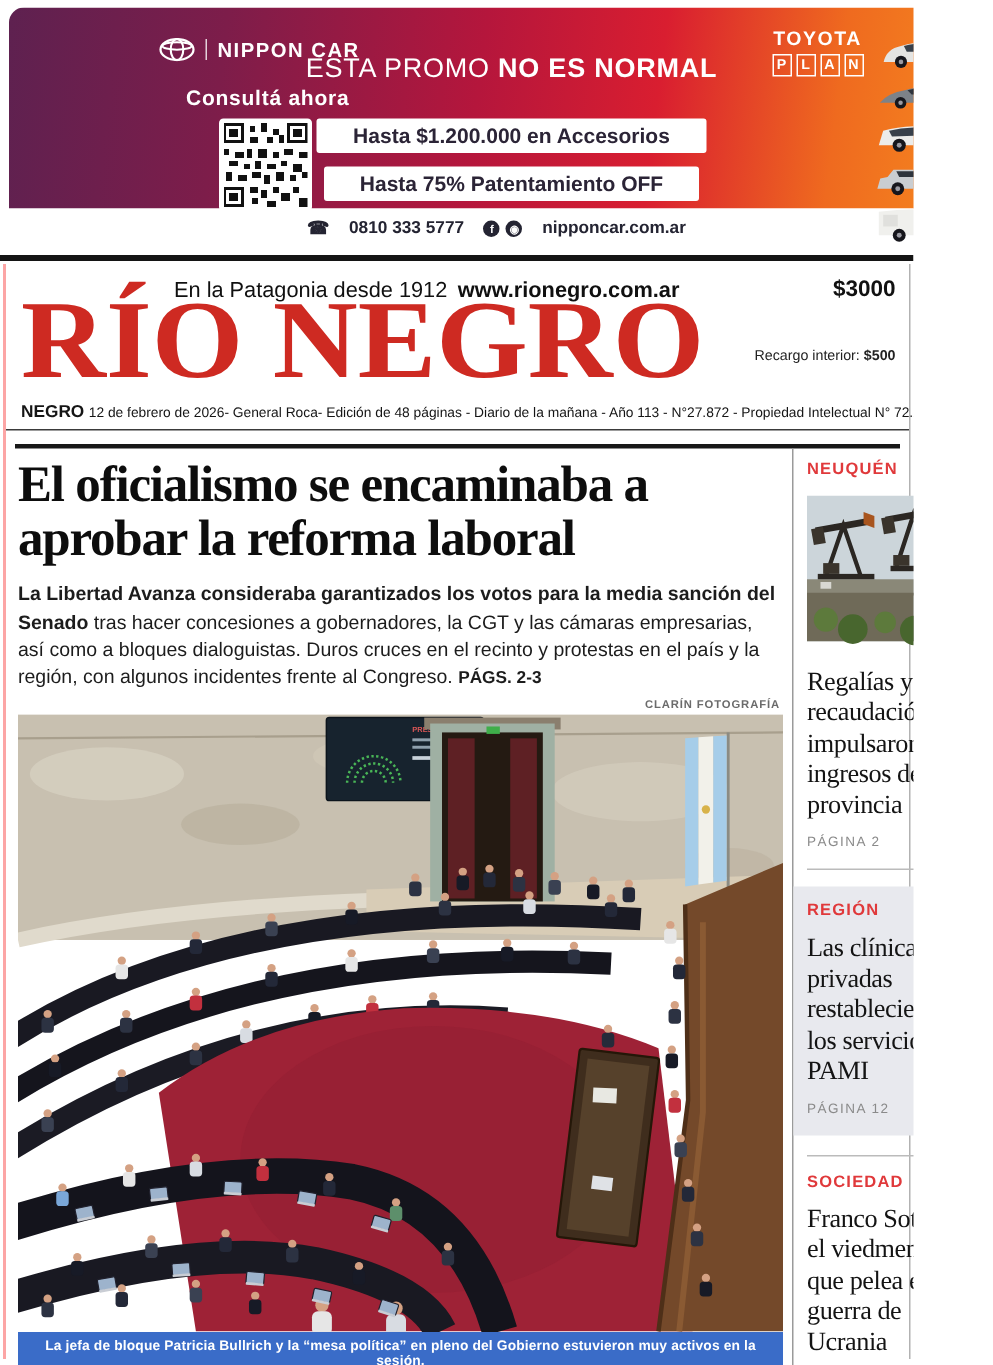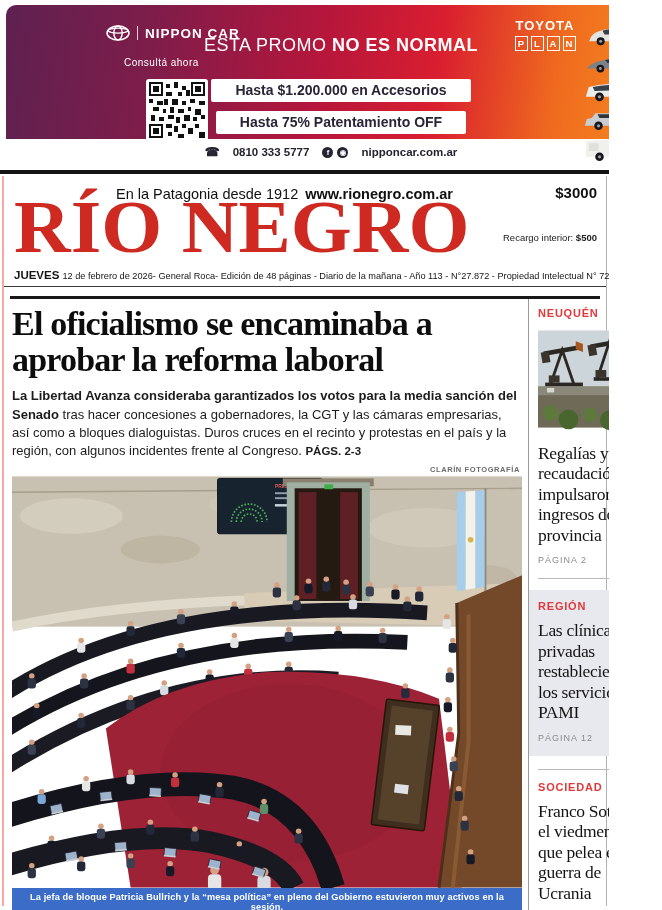--- a/index.html
+++ b/index.html
@@ -6,21 +6,21 @@
   .page{position:relative;width:609px;height:910px;background:#fff;overflow:hidden;
         font-family:"Liberation Sans",sans-serif;color:#111;}
 
   
   .ad{position:absolute;left:6px;top:5px;width:650px;height:160px;border-radius:10px;overflow:hidden;}
   .ad-main{position:absolute;inset:0 0 26px 0;
     background:linear-gradient(97deg,#5e2150 0%,#7d1d4a 22%,#b5163c 48%,#d91e30 66%,#ef6a1f 84%,#f68b1f 100%);}
   .ad-brand{position:absolute;left:100px;top:20px;display:flex;align-items:center;gap:7px;color:#fff;}
   .ad-brand .sep{width:1px;height:14px;background:rgba(255,255,255,.8);}
   .ad-brand-name{font-weight:bold;font-size:13.5px;letter-spacing:1px;}
-  .ad-cta{position:absolute;left:118px;top:52px;color:#fff;font-weight:normal;font-size:10px;letter-spacing:.5px;}
+  .ad-cta{position:absolute;left:118px;top:52px;color:#fff;font-weight:bold;font-size:14px;letter-spacing:.5px;}
   .qr{position:absolute;left:140px;top:74px;width:62px;height:62px;background:#fff;border-radius:3px;padding:3px;box-sizing:border-box;}
   .ad-headline{position:absolute;left:160px;top:30px;width:350px;text-align:center;color:#fff;font-size:18px;letter-spacing:.5px;white-space:nowrap;}
   .ad-headline .light{font-weight:normal;}
   .ad-headline .bold{font-weight:800;}
   .ad-pills{position:absolute;left:160px;top:74px;width:350px;display:flex;flex-direction:column;align-items:center;gap:9px;}
   .pill{background:#fff;color:#2b2436;font-weight:bold;font-size:14px;padding:3px 24px 4px;border-radius:2px;white-space:nowrap;}
   .plan{position:absolute;left:506px;top:13px;width:66px;text-align:center;color:#fff;}
   .plan-name{font-weight:bold;font-size:13px;letter-spacing:1px;}
   .plan-letters{display:flex;justify-content:center;gap:3px;margin-top:3px;}
   .plan-letters span{display:block;width:11px;height:13px;border:1px solid #fff;font-size:9.5px;font-weight:bold;line-height:13px;}
@@ -220,21 +220,21 @@
     <div class="masthead">
       <div class="tagline">
         <span>En la Patagonia desde 1912</span><span class="url">www.rionegro.com.ar</span>
       </div>
       <div class="price">$3000</div>
       <div class="recargo">
         <span>Recargo interior: </span><b>$500</b>
       </div>
       <div class="logo">RÍO NEGRO</div>
       <div class="dateline">
-        <span class="day">JUEVES</span><span>12 de febrero de 2026- General Roca- Edición de 48 páginas - Diario de la mañana - Año 113 - N°27.872 - Propiedad Intelectual N° 72.234.608 - ISSN 1852-4621</span>
+        <span class="day">NEGRO</span><span>12 de febrero de 2026- General Roca- Edición de 48 páginas - Diario de la mañana - Año 113 - N°27.872 - Propiedad Intelectual N° 72.234.608 - ISSN 1852-4621</span>
       </div>
     </div>
 
     <div class="gap9"></div>
     <div class="heavy-rule"></div>
 
     <div class="columns">
 
       <div class="main">
         <h1 class="headline">El oficialismo se encaminaba a aprobar la reforma laboral</h1>

